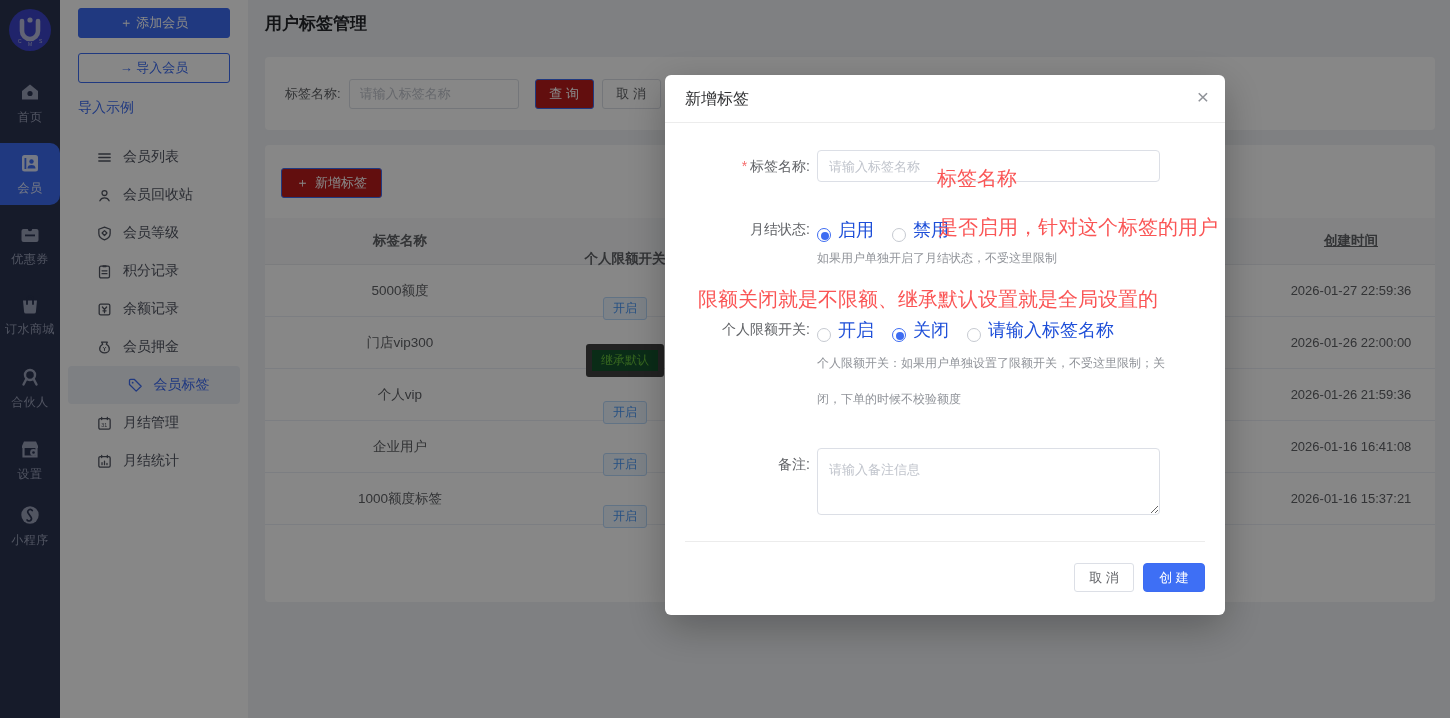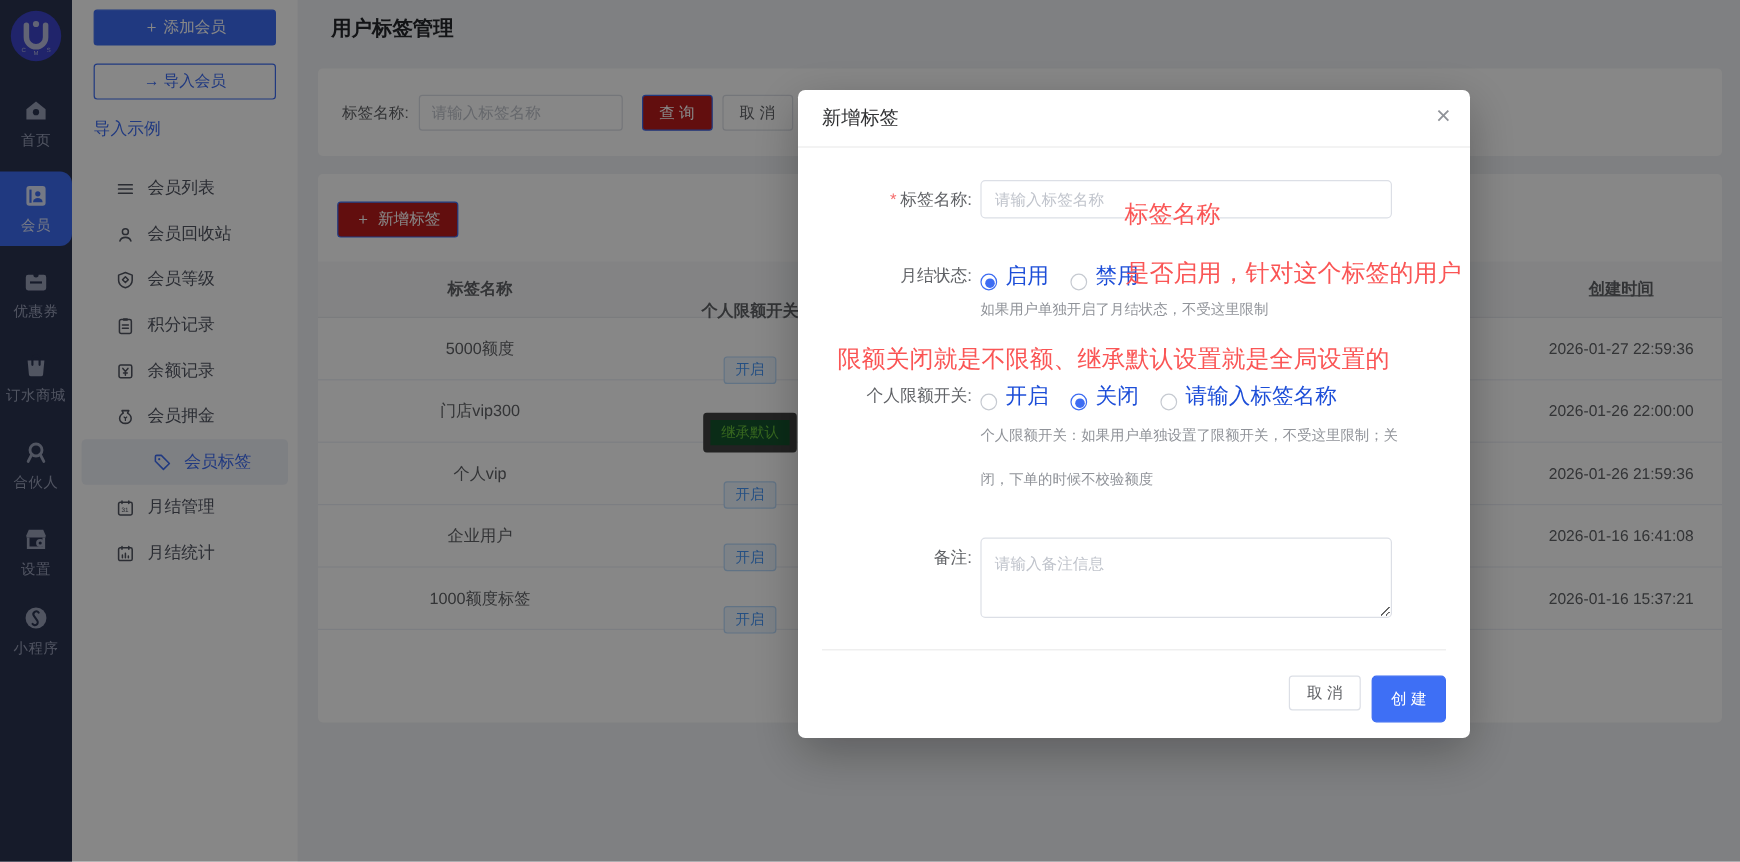--- a/index.html
+++ b/index.html
@@ -21,21 +21,21 @@
   .btn-import-member { position:absolute; left:18px; top:53px; width:152px; height:30px; background:#fff; border:1px solid #3d6cf2;
     color:#3d6cf2; font-size:13px; border-radius:3px; cursor:pointer; font-family:inherit; }
   .import-example { position:absolute; left:18px; top:99px; font-size:14px; color:#3d6cf2; cursor:pointer; }
   .menu { position:absolute; left:0; top:138px; right:0; }
   .menu-item { height:38px; display:flex; align-items:center; gap:10px; padding-left:36px; font-size:14px; color:#515561; cursor:pointer; }
   .menu-item svg { width:17px; height:17px; flex:0 0 auto; }
   .menu-item.active { background:#eef1f8; color:#3d6cf2; margin:0 8px; padding-left:28px; border-radius:4px;justify-content:center; }
 
   
   .content { margin-left:248px; position:relative; height:718px; }
-  .page-title { position:absolute; left:28px; top:12px; font-size:17px; font-weight:700; color:#24262b; }
+  .page-title { position:absolute; left:17px; top:12px; font-size:17px; font-weight:700; color:#24262b; }
   .card { background:#fff; border-radius:4px; position:absolute; }
   .card-search { left:17px; top:57px; width:1170px; height:73px; display:flex; align-items:center; padding-left:20px; }
   .search-label { font-size:13px; color:#606266; margin-right:8px; }
   .search-input { width:170px; height:30px; border:1px solid #dcdfe6; border-radius:3px; padding:0 10px; font-size:13px; color:#303133; font-family:inherit; }
   .search-input::placeholder { color:#c0c4cc; }
   .btn-primary { background:#b91c1c; color:#fff; border:1px solid #3d6cf2; border-radius:3px; font-size:13px; cursor:pointer; font-family:inherit; }
   .btn-plain { background:#fff; color:#606266; border:1px solid #dcdfe6; border-radius:3px; font-size:13px; cursor:pointer; font-family:inherit; }
   .btn-query { width:59px; height:30px; margin-left:16px; }
   .btn-cancel-search { width:59px; height:30px; margin-left:8px; }
 
@@ -68,21 +68,21 @@
   .radio-row { position:absolute; left:152px; display:flex; align-items:center; }
   .radio { display:inline-flex; align-items:flex-end; gap:7px; font-size:18px; color:#1d4ed8; cursor:pointer; }
   .radio + .radio { margin-left:18px; }
   .rdot { width:14px; height:14px; border-radius:50%; border:1px solid #c6cad1; background:#fff; position:relative; flex:0 0 auto; }
   .radio.checked .rdot { border-color:#3d6cf2; }
   .radio.checked .rdot::after { content:""; position:absolute; left:3px; top:3px; width:8px; height:8px; border-radius:50%; background:#3d6cf2; }
   .help { position:absolute; left:152px; font-size:12px; color:#909399; }
   .help--wrap { width:350px; line-height:36px; }
   .modal-footer-line { position:absolute; left:20px; right:20px; top:466px; border-top:1px solid #ececec; }
   .btn-modal-cancel { position:absolute; left:409px; top:488px; width:60px; height:29px; }
-  .btn-modal-create { position:absolute; left:478px; top:488px; width:62px; height:39px; border-radius:4px; background:#3e6ff5; }
+  .btn-modal-create { position:absolute; left:478px; top:488px; width:62px; height:29px; border-radius:4px; background:#3e6ff5; }
   .anno { position:absolute; color:#fa5555; font-size:20px; white-space:nowrap; z-index:11; }
 </style>
 </head>
 <body>
 
 <aside class="rail">
   <div class="rail-logo">
     <svg viewBox="0 0 44 44">
       <circle cx="22" cy="22" r="21" fill="#3d44cb"></circle>
       <circle cx="22" cy="12" r="2.6" fill="#b9bede"></circle>

